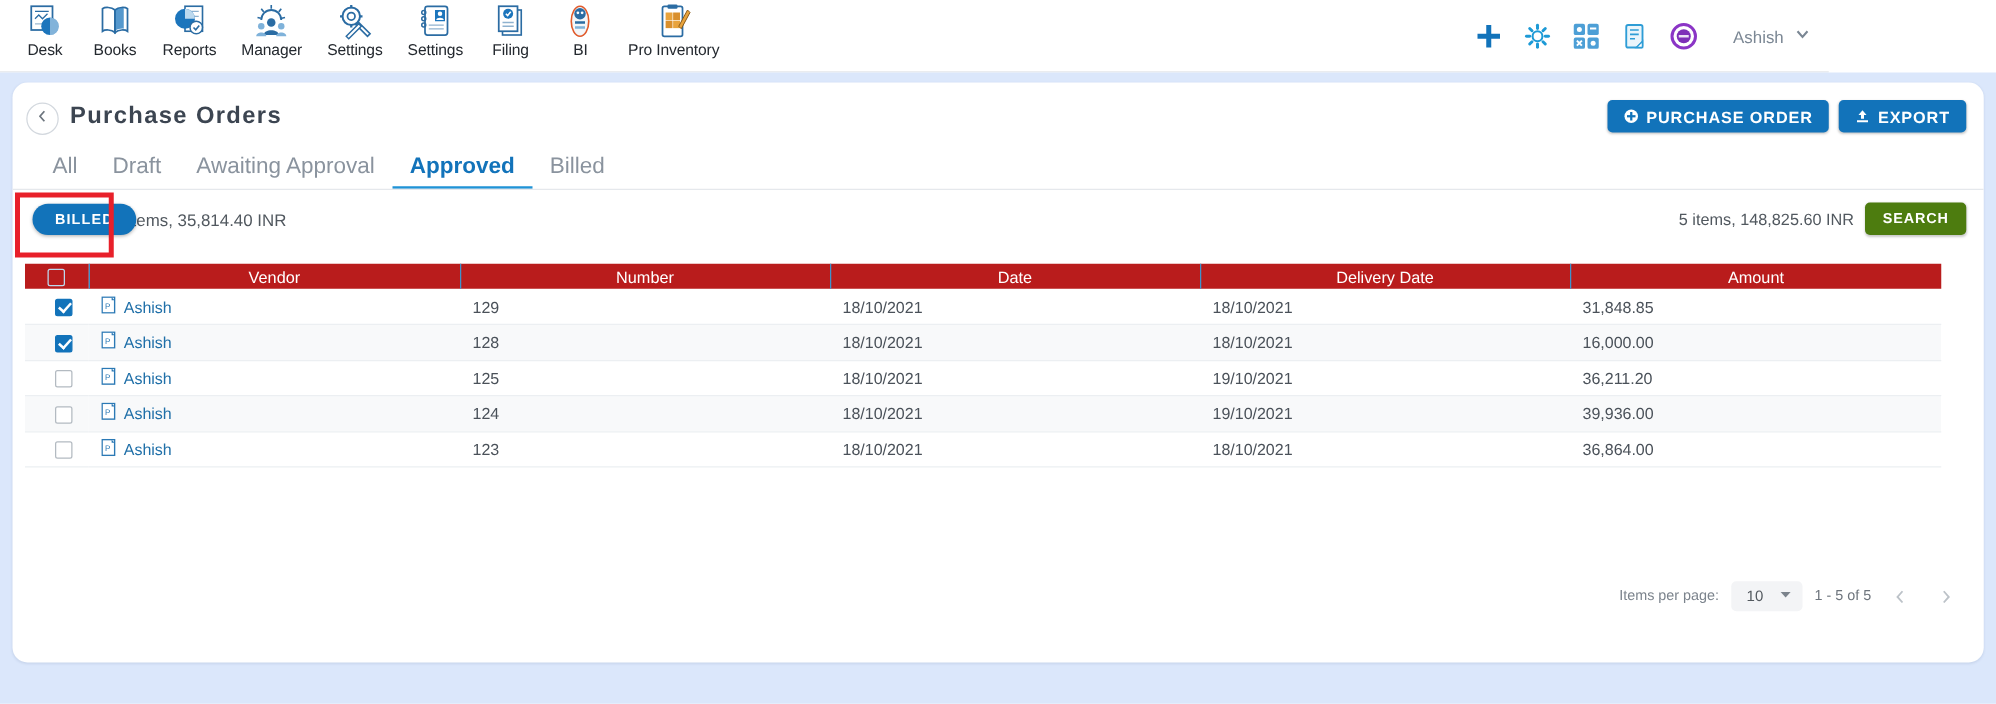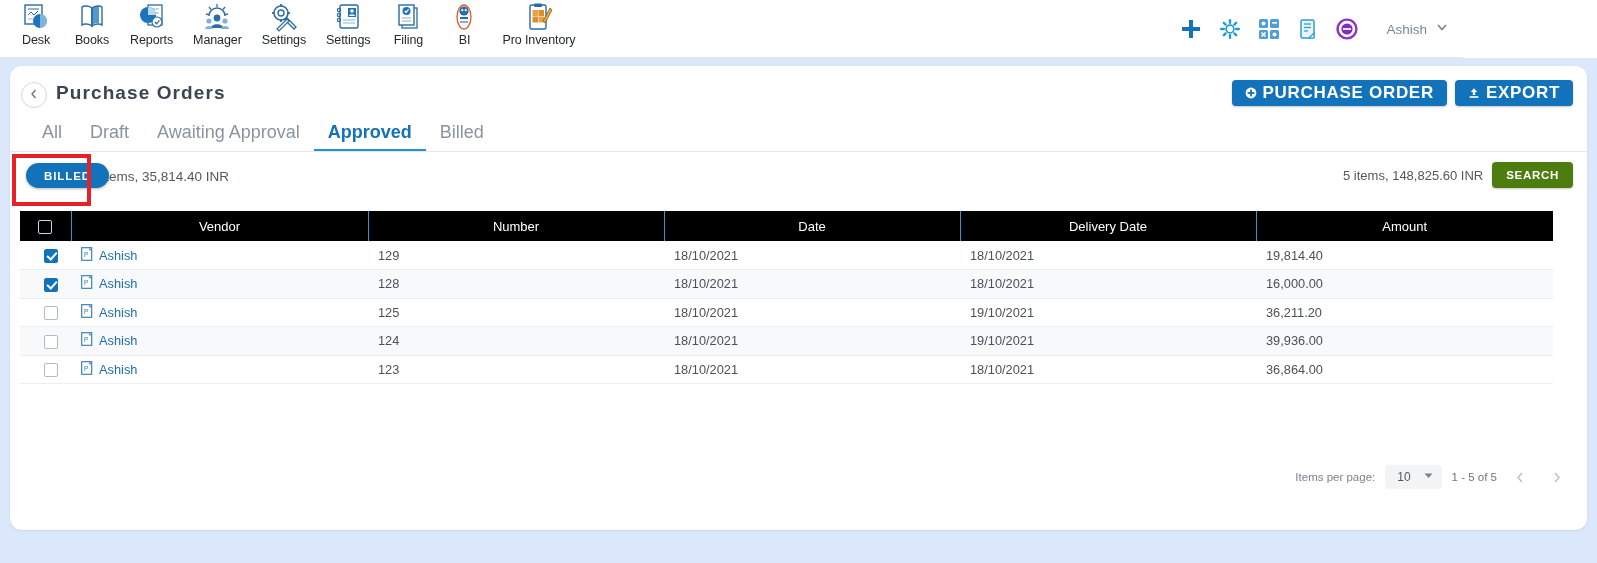--- a/index.html
+++ b/index.html
@@ -106,21 +106,21 @@
   #head-actions {
     position: absolute; right: 14px; top: 14px;
     display: flex; align-items: center; gap: 8px;
   }
   .pill-btn {
     background: #1273ba;
     color: #ffffff;
     border: none; border-radius: 4px;
     height: 26px;
     padding: 0 13px;
-    font-size: 17px; font-weight: 700;
+    font-size: 13px; font-weight: 700;
     letter-spacing: .7px;
     display: inline-flex; align-items: center; gap: 6px;
     cursor: pointer;
     box-shadow: 0 1px 2px rgba(0,0,0,.22);
     white-space: nowrap;
   }
   .pill-btn svg { display: block; }
 
   
   #tabs {
@@ -200,25 +200,25 @@
   #table-wrap {
     position: absolute; left: 10px; top: 145px;
     width: 1533px;
   }
   table#po-table {
     border-collapse: collapse;
     width: 1533px;
     table-layout: fixed;
   }
   #po-table thead th {
-    background: #000000;
+    background: #b91c1c;
     color: #ffffff;
     font-size: 13px;
     font-weight: 400;
-    height: 30px;
+    height: 20px;
     text-align: center;
     border-right: 1px solid #3e92cc;
     padding: 0;
   }
   #po-table thead th:last-child { border-right: none; }
   #po-table tbody td {
     height: 28.5px;
     font-size: 12.8px;
     color: #4a5159;
     border-bottom: 1px solid #eceff2;
@@ -580,21 +580,21 @@
                     <rect x="0.7" y="0.7" width="10" height="12.6" fill="#fff" stroke="#2b79b5" stroke-width="1.1"></rect>
                     <polygon points="8.3,0.7 10.7,3.2 8.3,3.2" fill="#2b79b5"></polygon>
                     <text x="5.2" y="10" font-size="6.4" fill="#2b79b5" text-anchor="middle" font-family="Liberation Sans, sans-serif">P</text>
                   </svg></span>
                 <span class="vname">Ashish</span>
               </span>
             </td>
             <td>129</td>
             <td>18/10/2021</td>
             <td>18/10/2021</td>
-            <td>19,814.40</td>
+            <td>31,848.85</td>
           </tr>
           <tr>
             <td class="col-check"><span class="cb checked"></span></td>
             <td>
               <span class="vendor-cell">
                 <span><svg width="13" height="14" viewBox="0 0 13 14">
                     <rect x="0.7" y="0.7" width="10" height="12.6" fill="#fff" stroke="#2b79b5" stroke-width="1.1"></rect>
                     <polygon points="8.3,0.7 10.7,3.2 8.3,3.2" fill="#2b79b5"></polygon>
                     <text x="5.2" y="10" font-size="6.4" fill="#2b79b5" text-anchor="middle" font-family="Liberation Sans, sans-serif">P</text>
                   </svg></span>

